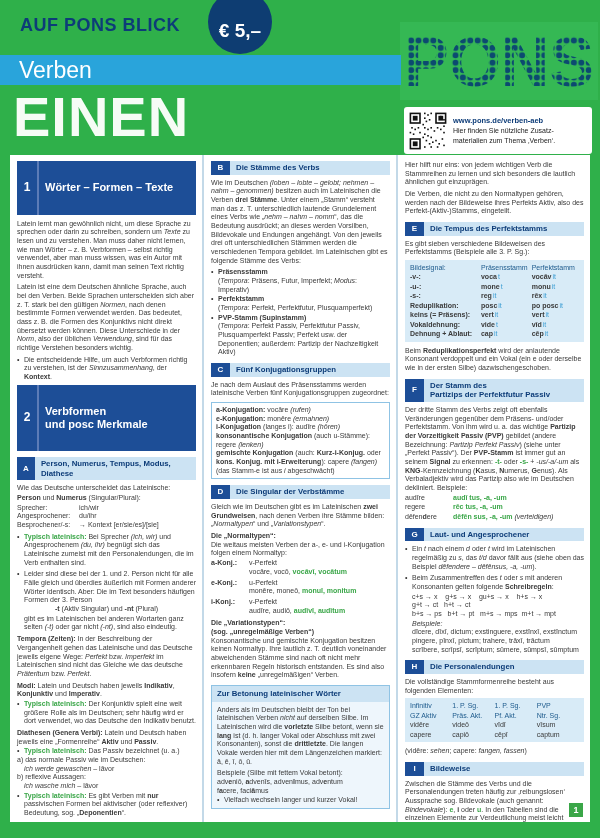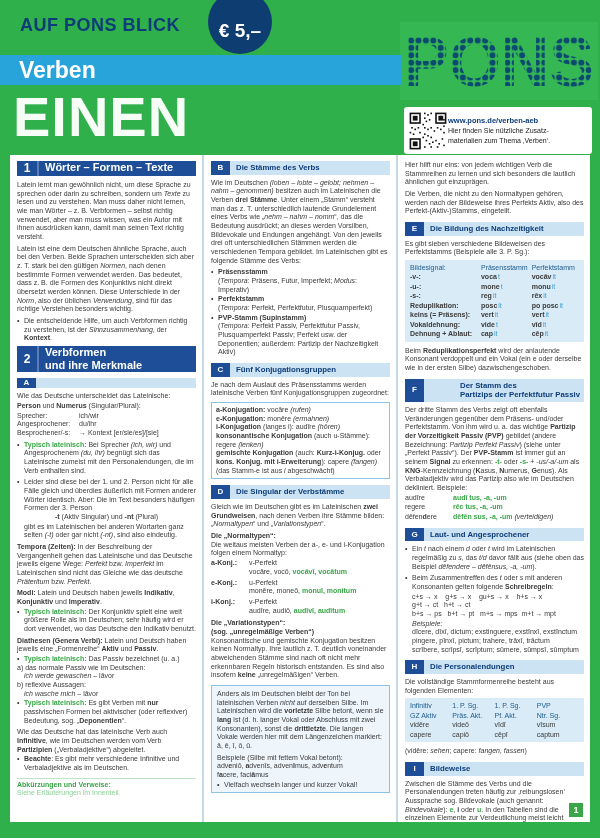--- a/index.html
+++ b/index.html
@@ -4,45 +4,45 @@
 <style>
   * { margin:0; padding:0; box-sizing:border-box; }
   html,body { width:600px; height:838px; }
   body { font-family:"Liberation Sans", sans-serif; background:#2fb04a; position:relative; overflow:hidden; color:#333; }
 
   .kicker { position:absolute; top:15px; left:20px; font-size:18px; font-weight:bold; color:#0d3c78; letter-spacing:.5px; }
   .price  { position:absolute; left:208px; top:-10px; width:64px; height:64px; border-radius:50%;
             background:#0e3d72; color:#fff; font-weight:bold; font-size:19px;
             display:flex; align-items:flex-end; justify-content:center; padding-bottom:12px; }
   .band   { position:absolute; top:55px; left:0; width:401px; height:30px; background:#29a4db;
-            color:#fff; font-weight:bold; font-size:23px; line-height:30px; padding-left:19px; }
+            color:#fff; font-weight:normal; font-size:23px; line-height:30px; padding-left:19px; }
   .latein { position:absolute; top:84px; left:13px; color:#f6fcf6; font-weight:bold; font-size:56px; letter-spacing:1px; }
   .logo-sq{ position:absolute; right:2px; top:22px; width:198px; height:78px; background:#35b854; }
   .qrbox  { position:absolute; left:404px; top:107px; width:188px; height:47px; background:#fff; border-radius:3px;
-            display:flex; align-items:center; padding:3px 4px; }
+            display:flex; align-items:center; gap:5px; padding:3px 4px; }
   .qrtext { flex:1; }
   .qr-url { font-size:7.5px; font-weight:bold; color:#0d3c78; margin-bottom:1px; }
   .qr-line{ font-size:7px; color:#222; line-height:1.3; }
 
   .content{ position:absolute; left:10px; top:155px; width:580px; height:667px; background:#fff;
             display:flex; overflow:hidden; }
   .col    { flex:1; padding:6px 6px 4px 7px; overflow:hidden; font-size:7px; line-height:1.24; color:#3a3a3a; }
   .col + .col { border-left:2px solid #c3d9e8; }
 
   .numbar { background:#1d4e97; color:#fff; display:flex; align-items:stretch; margin:0 0 5px; }
   .num    { width:22px; display:flex; align-items:center; justify-content:center;
             font-size:12px; font-weight:bold; border-right:2px solid #5c7cb7; }
-  .ntitle { font-size:11px; font-weight:bold; padding:0 6px; }
+  .ntitle { font-size:11px; font-weight:bold; padding:20px 6px; }
   .ntitle .blk { display:block; line-height:1.2; }
 
   .subbar { background:#cce3f3; display:flex; align-items:stretch; font-weight:bold; color:#0d3c78; margin:6px 0 4px; }
   .slet   { background:#1d4e97; color:#fff; width:19px; display:flex; align-items:center; justify-content:center;
             font-size:8px; margin-right:6px; }
   .stitle { font-size:7.8px; padding:2px 0; }
-  .stitle .blk { display:block; line-height:1.25;margin-left:30px; }
+  .stitle .blk { display:block; line-height:1.25; }
 
   .p  { margin:0 0 3px; }
   .p0 { margin:0; }
   .tight { margin:0 0 1px; }
   .center { text-align:center; }
   .bullet { position:relative; padding-left:7px; margin:0 0 3px; }
   .bullet::before { content:"•"; position:absolute; left:0; top:0; color:#333; }
   .indent { margin-left:7px; }
 
   .kv { display:flex; } .kv .k { width:62px; flex:none; }
@@ -160,25 +160,26 @@
       <span class="ntitle">Wörter – Formen – Texte</span>
     </div>
     <p class="p">Latein lernt man gewöhnlich nicht, um diese Sprache zu sprechen oder darin zu schreiben, sondern um <i>Texte</i> zu lesen und zu verstehen. Man muss daher nicht lernen, wie man Wörter – z. B. Verbformen – selbst richtig verwendet, aber man muss wissen, was ein Autor mit ihnen ausdrücken kann, damit man seinen Text richtig versteht.</p>
     <p class="p">Latein ist eine dem Deutschen ähnliche Sprache, auch bei den Verben. Beide Sprachen unterscheiden sich aber z. T. stark bei den gültigen <i>Normen</i>, nach denen bestimmte Formen verwendet werden. Das bedeutet, dass z. B. die Formen des Konjunktivs nicht direkt übersetzt werden können. Diese Unterschiede in der <i>Norm</i>, also der üblichen <i>Verwendung</i>, sind für das richtige Verstehen besonders wichtig.</p>
     <div class="bullet">Die entscheidende Hilfe, um auch Verbformen richtig zu verstehen, ist der <i>Sinnzusammenhang</i>, der <b>Kontext</b>.</div>
 
     <div class="numbar">
       <span class="num">2</span>
       <span class="ntitle">
         <span class="blk">Verbformen</span>
-        <span class="blk">und ihre Merkmale</span>
+        <span class="blk">und posc Merkmale</span>
       </span>
     </div>
     <div class="subbar">
       <span class="slet">A</span>
+      <span class="stitle">Person, Numerus, Tempus, Modus, Diathese</span>
     </div>
     <p class="tight">Wie das Deutsche unterscheidet das Lateinische:</p>
     <p class="tight"><b>Person</b> und <b>Numerus</b> (Singular/Plural):</p>
     <div class="kv">
       <span class="k">Sprecher:</span>
       <span>ich/wir</span>
     </div>
     <div class="kv">
       <span class="k">Angesprochener:</span>
       <span>du/ihr</span>
@@ -255,37 +256,38 @@
     <div class="drow">
       <span class="dk"><b>i-Konj.:</b></span>
       <span>v-Perfekt</span>
     </div>
     <p class="dex" style="margin-bottom:4px;">audīre, audiō, <span class="tg">audīvī, audītum</span></p>
     <p class="p0"><b>Die „Variationstypen“:</b></p>
     <p class="p0"><b>(sog. „unregelmäßige Verben“)</b></p>
     <p class="p">Konsonantische und gemischte Konjugation besitzen keinen Normaltyp. Ihre lautlich z. T. deutlich voneinander abweichenden Stämme sind nach oft nicht mehr erkennbaren Regeln historisch entstanden. Es sind also insofern <b>keine</b> „unregelmäßigen“ Verben.</p>
 
     <div class="bbox">
+      <div class="bbox-title">Zur Betonung lateinischer Wörter</div>
       <div class="bbox-body">
         <p class="p">Anders als im Deutschen bleibt der Ton bei lateinischen Verben <i>nicht</i> auf derselben Silbe. Im Lateinischen wird die <b>vorletzte</b> Silbe betont, wenn sie <b>lang</b> ist (d. h. langer Vokal oder Abschluss mit zwei Konsonanten), sonst die <b>drittletzte</b>. Die langen Vokale werden hier mit dem Längenzeichen markiert: ā, ē, ī, ō, ū.</p>
         <p class="p0">Beispiele (Silbe mit fettem Vokal betont):</p>
         <p class="p0">adv<b>e</b>niō, <b>a</b>dvenīs, adven<b>ī</b>mus, adv<b>e</b>ntum</p>
         <p class="tight">f<b>a</b>cere, faci<b>ā</b>mus</p>
         <div class="bullet" style="margin-bottom:0;">Vielfach wechseln langer und kurzer Vokal!</div>
       </div>
     </div>
   </div>
 
   <div class="col">
     <p class="p">Hier hilft nur eins: von jedem wichtigen Verb die Stammreihen zu lernen und sich besonders die lautlich ähnlichen gut einzuprägen.</p>
     <p class="p">Die Verben, die nicht zu den Normaltypen gehören, werden nach der Bildeweise ihres Perfekts Aktiv, also des Perfekt-(Aktiv-)Stamms, eingeteilt.</p>
 
     <div class="subbar">
       <span class="slet">E</span>
-      <span class="stitle">Die Bildung des Nachzeitigkeit</span>
+      <span class="stitle">Die Tempus des Perfektstamms</span>
     </div>
     <p class="p">Es gibt sieben verschiedene Bildeweisen des Perfektstamms (Beispiele alle 3. P. Sg.):</p>
     <div class="tbl">
       <div class="trow thead">
         <span class="tc1">Bildesignal:</span>
         <span class="tc2">Präsensstamm</span>
         <span class="tc3">Perfektstamm</span>
       </div>
       <div class="trow">
         <span class="tc1"><b>-v-:</b></span>

